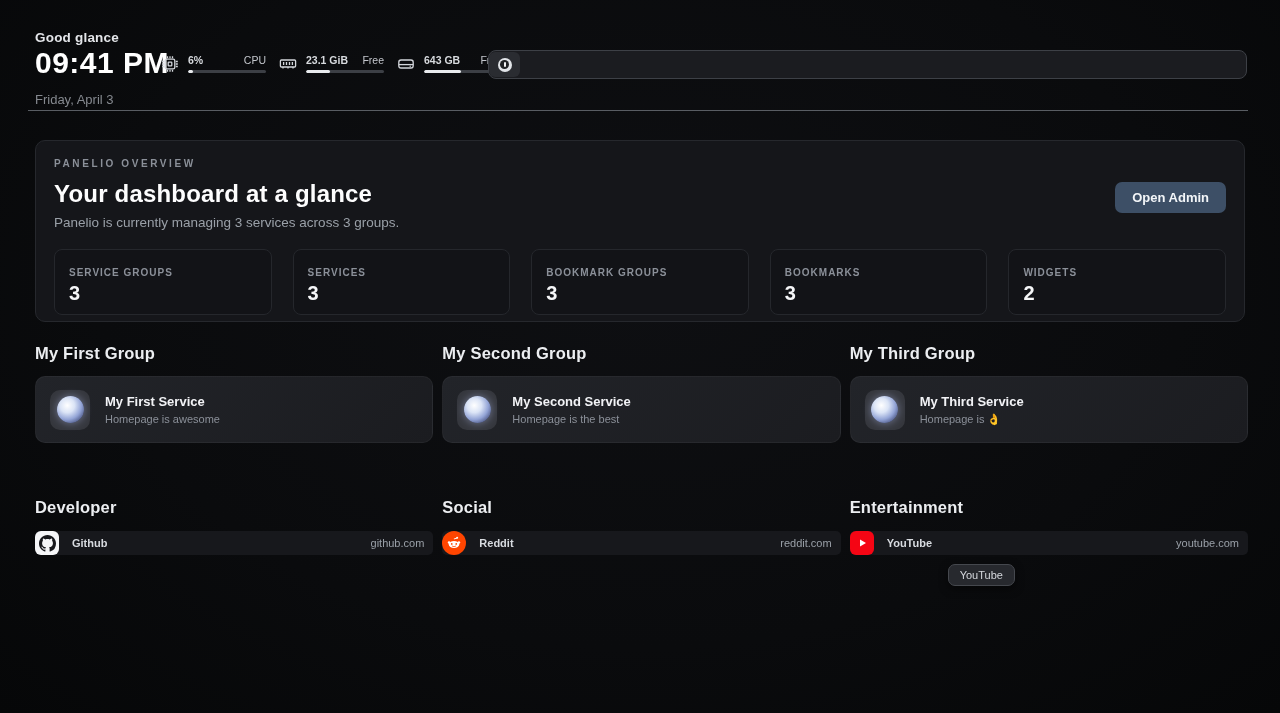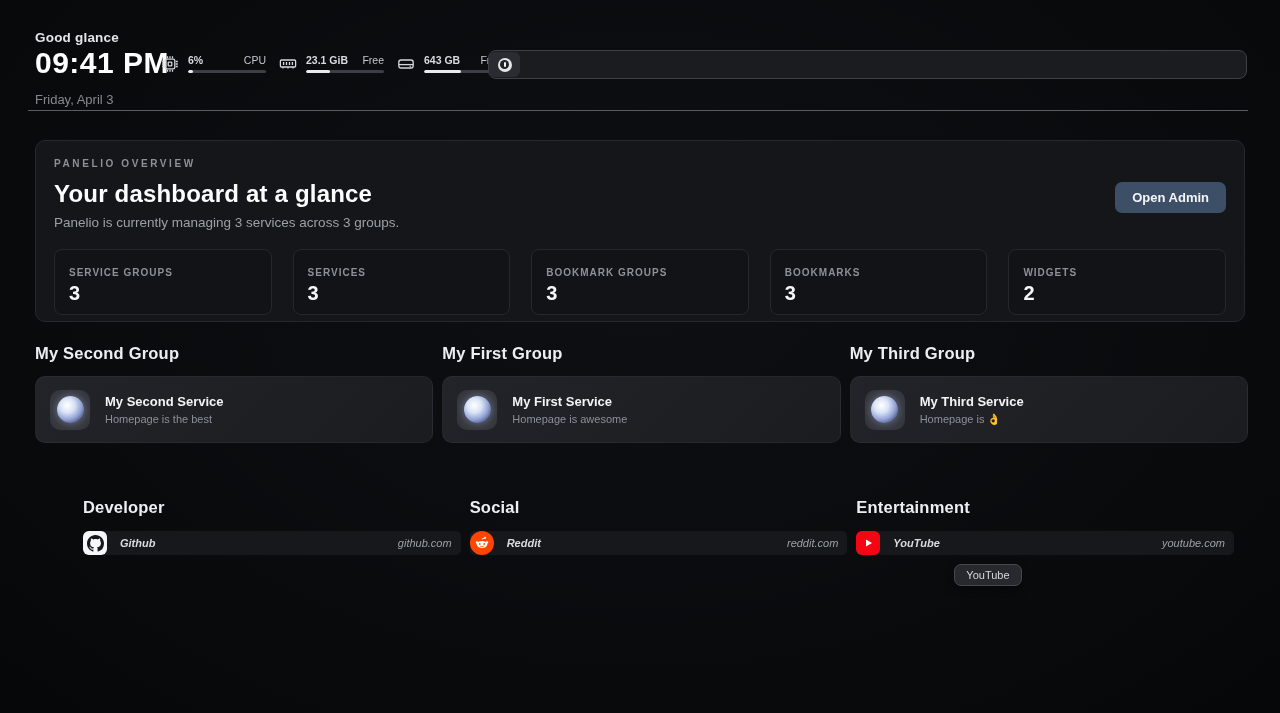--- a/index.html
+++ b/index.html
@@ -87,27 +87,27 @@
   }
   .service-icon { width:40px; height:40px; border-radius:10px; background:#35373d;
     display:flex; align-items:center; justify-content:center; flex:0 0 auto; }
   .globe { width:27px; height:27px; border-radius:50%;
     background:radial-gradient(circle at 38% 35%, #ffffff 0%, #dbe4f6 30%, #93a4d6 58%, #4a5582 82%, #272d4a 100%);
     box-shadow:0 0 8px rgba(190,205,255,.45); }
   .service-title { font-size:13px; font-weight:700; color:#f2f3f6; }
   .service-sub { font-size:11px; color:#8b9099; margin-top:4px; }
 
   
-  .bookmarks { position:absolute; left:35px; right:46px; top:498px;
-    display:grid; grid-template-columns:repeat(3,1fr); gap:9px;margin-left:48px; }
+  .bookmarks { position:absolute; left:35px; right:32px; top:498px;
+    display:grid; grid-template-columns:repeat(3,1fr); gap:9px; }
   .bm-col { position:relative; }
   .bm-title { font-size:16.5px; font-weight:600; color:#eceef1; letter-spacing:.2px; }
   .bm-row {
     margin-top:14px; height:24px; border-radius:5px; cursor:pointer;
-    background:#17181c; display:flex; align-items:center; overflow:visible;font-style:italic;
+    background:#17181c; display:flex; align-items:center; overflow:visible;
   }
   .bm-icon { width:24px; height:24px; border-radius:6px; flex:0 0 auto;
     display:flex; align-items:center; justify-content:center; }
   .bm-icon.github { background:#f5f6f8; }
   .bm-icon.reddit { background:#ff4500; border-radius:50%; }
   .bm-icon.youtube { background:#f50514; }
   .bm-icon svg { display:block; }
   .bm-label { font-size:11px; color:#d8dbe0; margin-left:13px; font-weight:600; }
   .bm-url { font-size:11px; color:#9aa0a8; margin-left:auto; padding-right:9px; }
 
@@ -230,41 +230,41 @@
         <div class="ov-card-value">3</div>
       </div>
       <div class="ov-card">
         <div class="ov-card-label">WIDGETS</div>
         <div class="ov-card-value">2</div>
       </div>
     </div>
   </div>
 
   <div class="groups">
+    <div class="group-col">
+      <div class="group-title">My First Group</div>
+      <div class="service-card">
+        <span class="service-icon">
+            <span class="globe"></span>
+          </span>
+        <span>
+          <div class="service-title">My First Service</div>
+          <div class="service-sub">Homepage is awesome</div>
+        </span>
+      </div>
+    </div>
     <div class="group-col">
       <div class="group-title">My Second Group</div>
       <div class="service-card">
         <span class="service-icon">
             <span class="globe"></span>
           </span>
         <span>
           <div class="service-title">My Second Service</div>
           <div class="service-sub">Homepage is the best</div>
-        </span>
-      </div>
-    </div>
-    <div class="group-col">
-      <div class="group-title">My First Group</div>
-      <div class="service-card">
-        <span class="service-icon">
-            <span class="globe"></span>
-          </span>
-        <span>
-          <div class="service-title">My First Service</div>
-          <div class="service-sub">Homepage is awesome</div>
         </span>
       </div>
     </div>
     <div class="group-col">
       <div class="group-title">My Third Group</div>
       <div class="service-card">
         <span class="service-icon">
             <span class="globe"></span>
           </span>
         <span>

